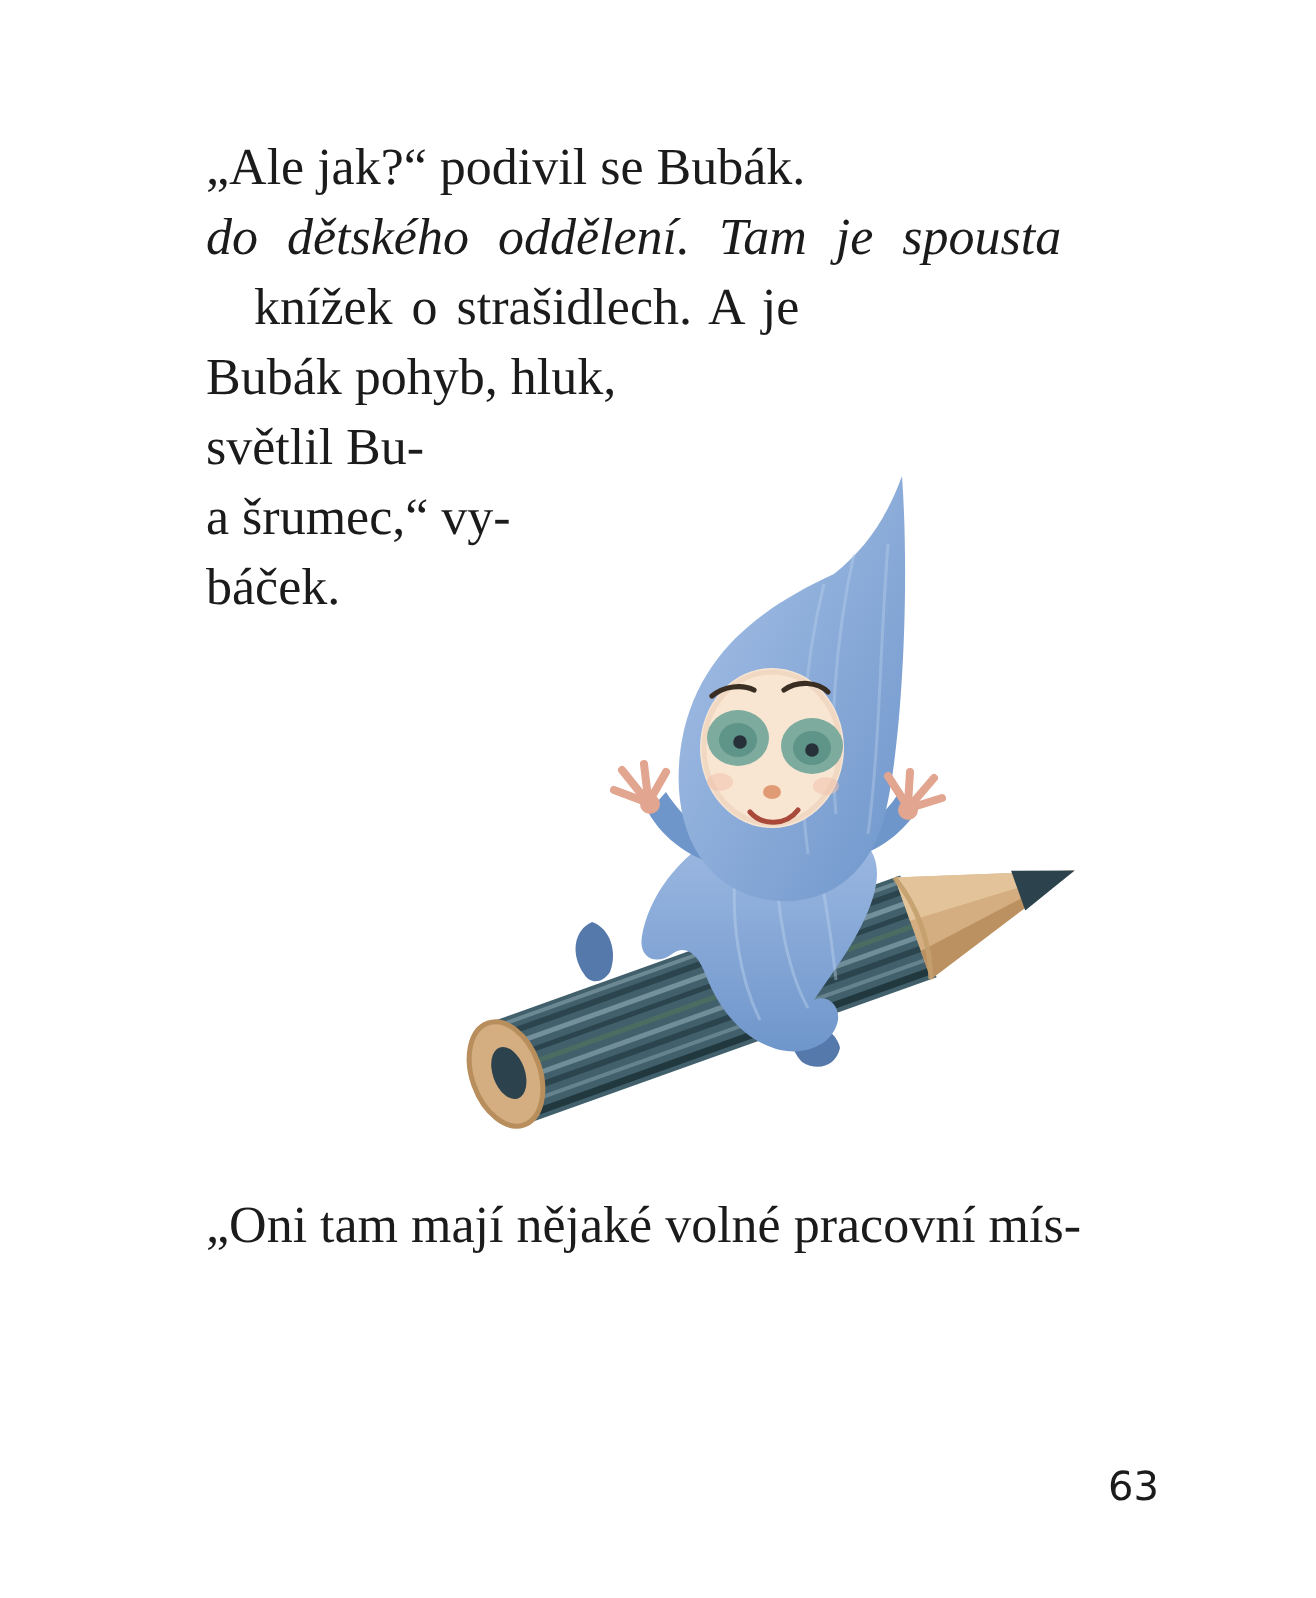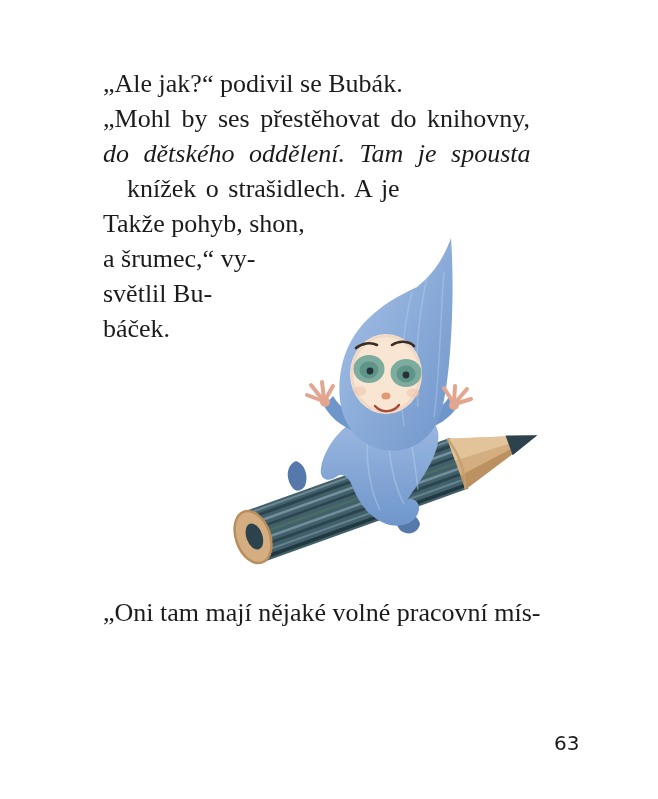--- a/index.html
+++ b/index.html
@@ -36,26 +36,25 @@
     color:var(--text,#1b1b1b);
   }
 </style>
 </head>
 <body>
 
 <div class="page">
 
   <div class="para para1">
     <div class="line">„Ale jak?“ podivil se Bubák.</div>
-    <div class="line sp4">„Mohl by ses přestěhovat do knihovny,</div>
     <div class="line sp8">do dětského oddělení. Tam je spousta</div>
     <div class="line sp3">knížek o strašidlech. A je</div>
-    <div class="line">Takže pohyb, shon,</div>
+    <div class="line">Bubák pohyb, hluk,</div>
+    <div class="line">světlil Bu-</div>
     <div class="line">a šrumec,“ vy-</div>
-    <div class="line">světlil Bu-</div>
     <div class="line">báček.</div>
   </div>
 
   <svg class="illustration" width="330" height="340" viewBox="0 0 330 340" role="img">
     <defs>
       <linearGradient id="hoodGrad" x1="0" y1="0" x2="1" y2="1">
         <stop offset="0" style="stop-color:var(--hood-highlight)"></stop>
         <stop offset="1" style="stop-color:var(--suit-blue)"></stop>
       </linearGradient>
       <linearGradient id="bodyGrad" x1="0" y1="0" x2="0" y2="1">

